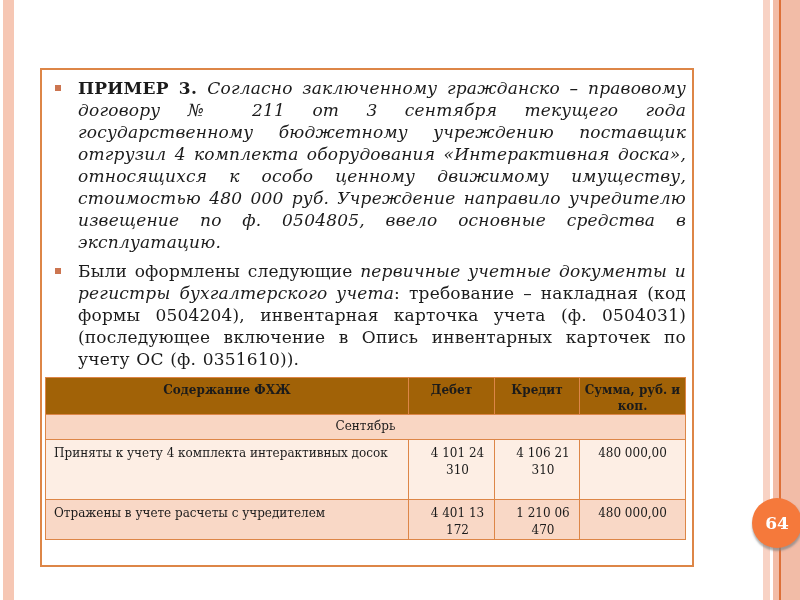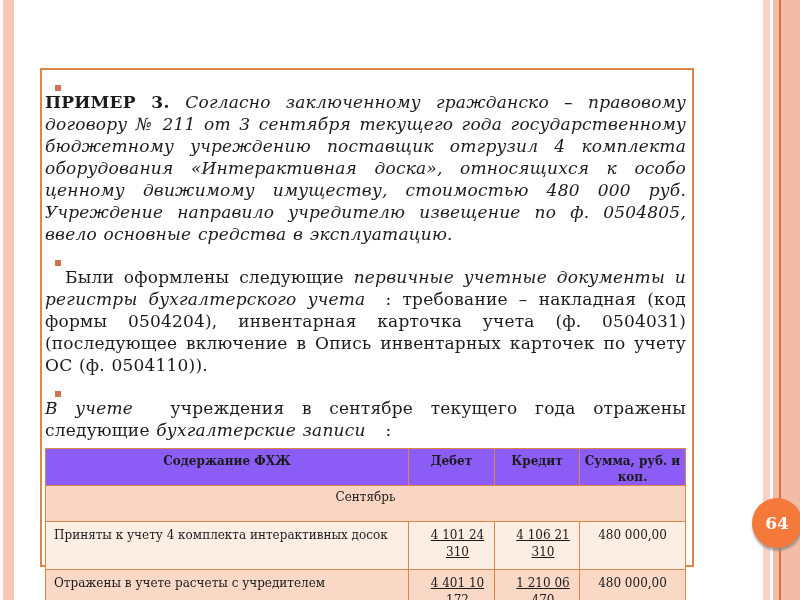--- a/index.html
+++ b/index.html
@@ -19,51 +19,51 @@
 
   
   .content-box{
     position:absolute;left:40px;top:68px;width:654px;height:499px;
     box-sizing:border-box;border:2px solid #dd8647;background:#ffffff;
     padding:7px 6px 0 3px;
   }
 
   
   .bullets{list-style:none;margin:0;padding:0 0 0 0;min-height:292px;}
-  .bullets li{display:flex;margin:0 0 7px 0;flex-direction:column;}
+  .bullets li{display:flex;margin:0 0 7px 0;}
   .bullet-square{flex:0 0 auto;width:6px;height:6px;background:#cc7550;margin:8px 17px 0 10px;}
   .bullet-text{
     flex:1;text-align:justify;font-size:17px;line-height:22px;
     letter-spacing:0.2px;word-spacing:1px;
   }
   .b{font-weight:bold;}
   .i{font-style:italic;}
-  .r{font-style:normal;font-weight:normal;margin-left:20px;}
+  .r{font-style:normal;font-weight:normal;}
 
   
   .acct-table{
     border-collapse:collapse;table-layout:fixed;width:640px;margin-left:0;
     font-size:12px;line-height:17px;color:#1b1b1b;
   }
   .acct-table th,.acct-table td{
     border:1px solid #dd8647;box-sizing:border-box;
     vertical-align:top;overflow:hidden;
   }
   .acct-table thead th{
-    background:#8b5cf6;font-weight:bold;text-align:center;
+    background:#a16207;font-weight:bold;text-align:center;
     height:34px;padding:4px 4px 0 4px;line-height:16px;
   }
   .month-row td{
-    background:#f9d6c3;text-align:center;height:36px;
+    background:#f9d6c3;text-align:center;height:25px;
     padding:3px 2px 0 2px;line-height:16px;font-weight:normal;
   }
-  .row-light td{background:#fdeee4;height:48px;}
+  .row-light td{background:#fdeee4;height:60px;}
   .row-pink td{background:#f9d8c6;height:40px;}
   .c-content{text-align:left;padding:5px 6px 0 8px;}
-  .c-code{text-align:center;padding:5px 2px 0 14px;text-decoration:underline;}
+  .c-code{text-align:center;padding:5px 2px 0 14px;}
   .c-amount{text-align:center;padding:5px 4px 12px 4px;}
   .code-line{text-align:center;}
 
   
   .page-circle{
     position:absolute;left:752px;top:498px;width:50px;height:50px;
     border-radius:50%;background:#f5793b;color:#ffffff;
     display:flex;align-items:center;justify-content:center;
     font-size:17px;font-weight:bold;
     box-shadow:0 3px 2px rgba(125,125,125,0.55), 2px 2px 2px rgba(150,150,150,0.35);
@@ -82,25 +82,21 @@
 
   <div class="content-box">
 
     <ul class="bullets">
       <li>
         <span class="bullet-square"></span>
         <span class="bullet-text"><span class="b">ПРИМЕР 3. </span><span class="i">Согласно заключенному гражданско – правовому договору № 211 от 3 сентября текущего года государственному бюджетному учреждению поставщик отгрузил 4 комплекта оборудования «Интерактивная доска», относящихся к особо ценному движимому имуществу, стоимостью 480 000 руб. Учреждение направило учредителю извещение по ф. 0504805, ввело основные средства в эксплуатацию.</span></span>
       </li>
       <li>
         <span class="bullet-square"></span>
-        <span class="bullet-text"><span class="r">Были оформлены следующие </span><span class="i">первичные учетные документы и регистры бухгалтерского учета</span><span class="r">: требование – накладная (код формы 0504204), инвентарная карточка учета (ф. 0504031) (последующее включение в Опись инвентарных карточек по учету ОС (ф. 0504110)).</span></span>
-      </li>
-      <li>
-        <span class="bullet-square"></span>
-        <span class="bullet-text"><span class="i">В учете</span><span class="r"> учреждения в сентябре текущего года отражены следующие </span><span class="i">бухгалтерские записи</span><span class="r">:</span></span>
+        <span class="bullet-text"><span class="r">Были оформлены следующие </span><span class="i">первичные учетные документы и регистры бухгалтерского учета</span><span class="r">: требование – накладная (код формы 0504204), инвентарная карточка учета (ф. 0504031) (последующее включение в Опись инвентарных карточек по учету ОС (ф. 0351610)).</span></span>
       </li>
     </ul>
 
     <table class="acct-table">
       <colgroup>
         <col style="width:363px">
           <col style="width:86px">
           <col style="width:85px">
           <col style="width:106px">
       </colgroup>
@@ -124,21 +120,21 @@
           </td>
           <td class="c-code">
             <div class="code-line">4 106 21</div>
             <div class="code-line">310</div>
           </td>
           <td class="c-amount">480 000,00</td>
         </tr>
         <tr class="row-pink">
           <td class="c-content">Отражены в учете расчеты с учредителем</td>
           <td class="c-code">
-            <div class="code-line">4 401 10</div>
+            <div class="code-line">4 401 13</div>
             <div class="code-line">172</div>
           </td>
           <td class="c-code">
             <div class="code-line">1 210 06</div>
             <div class="code-line">470</div>
           </td>
           <td class="c-amount">480 000,00</td>
         </tr>
       </tbody>
     </table>

